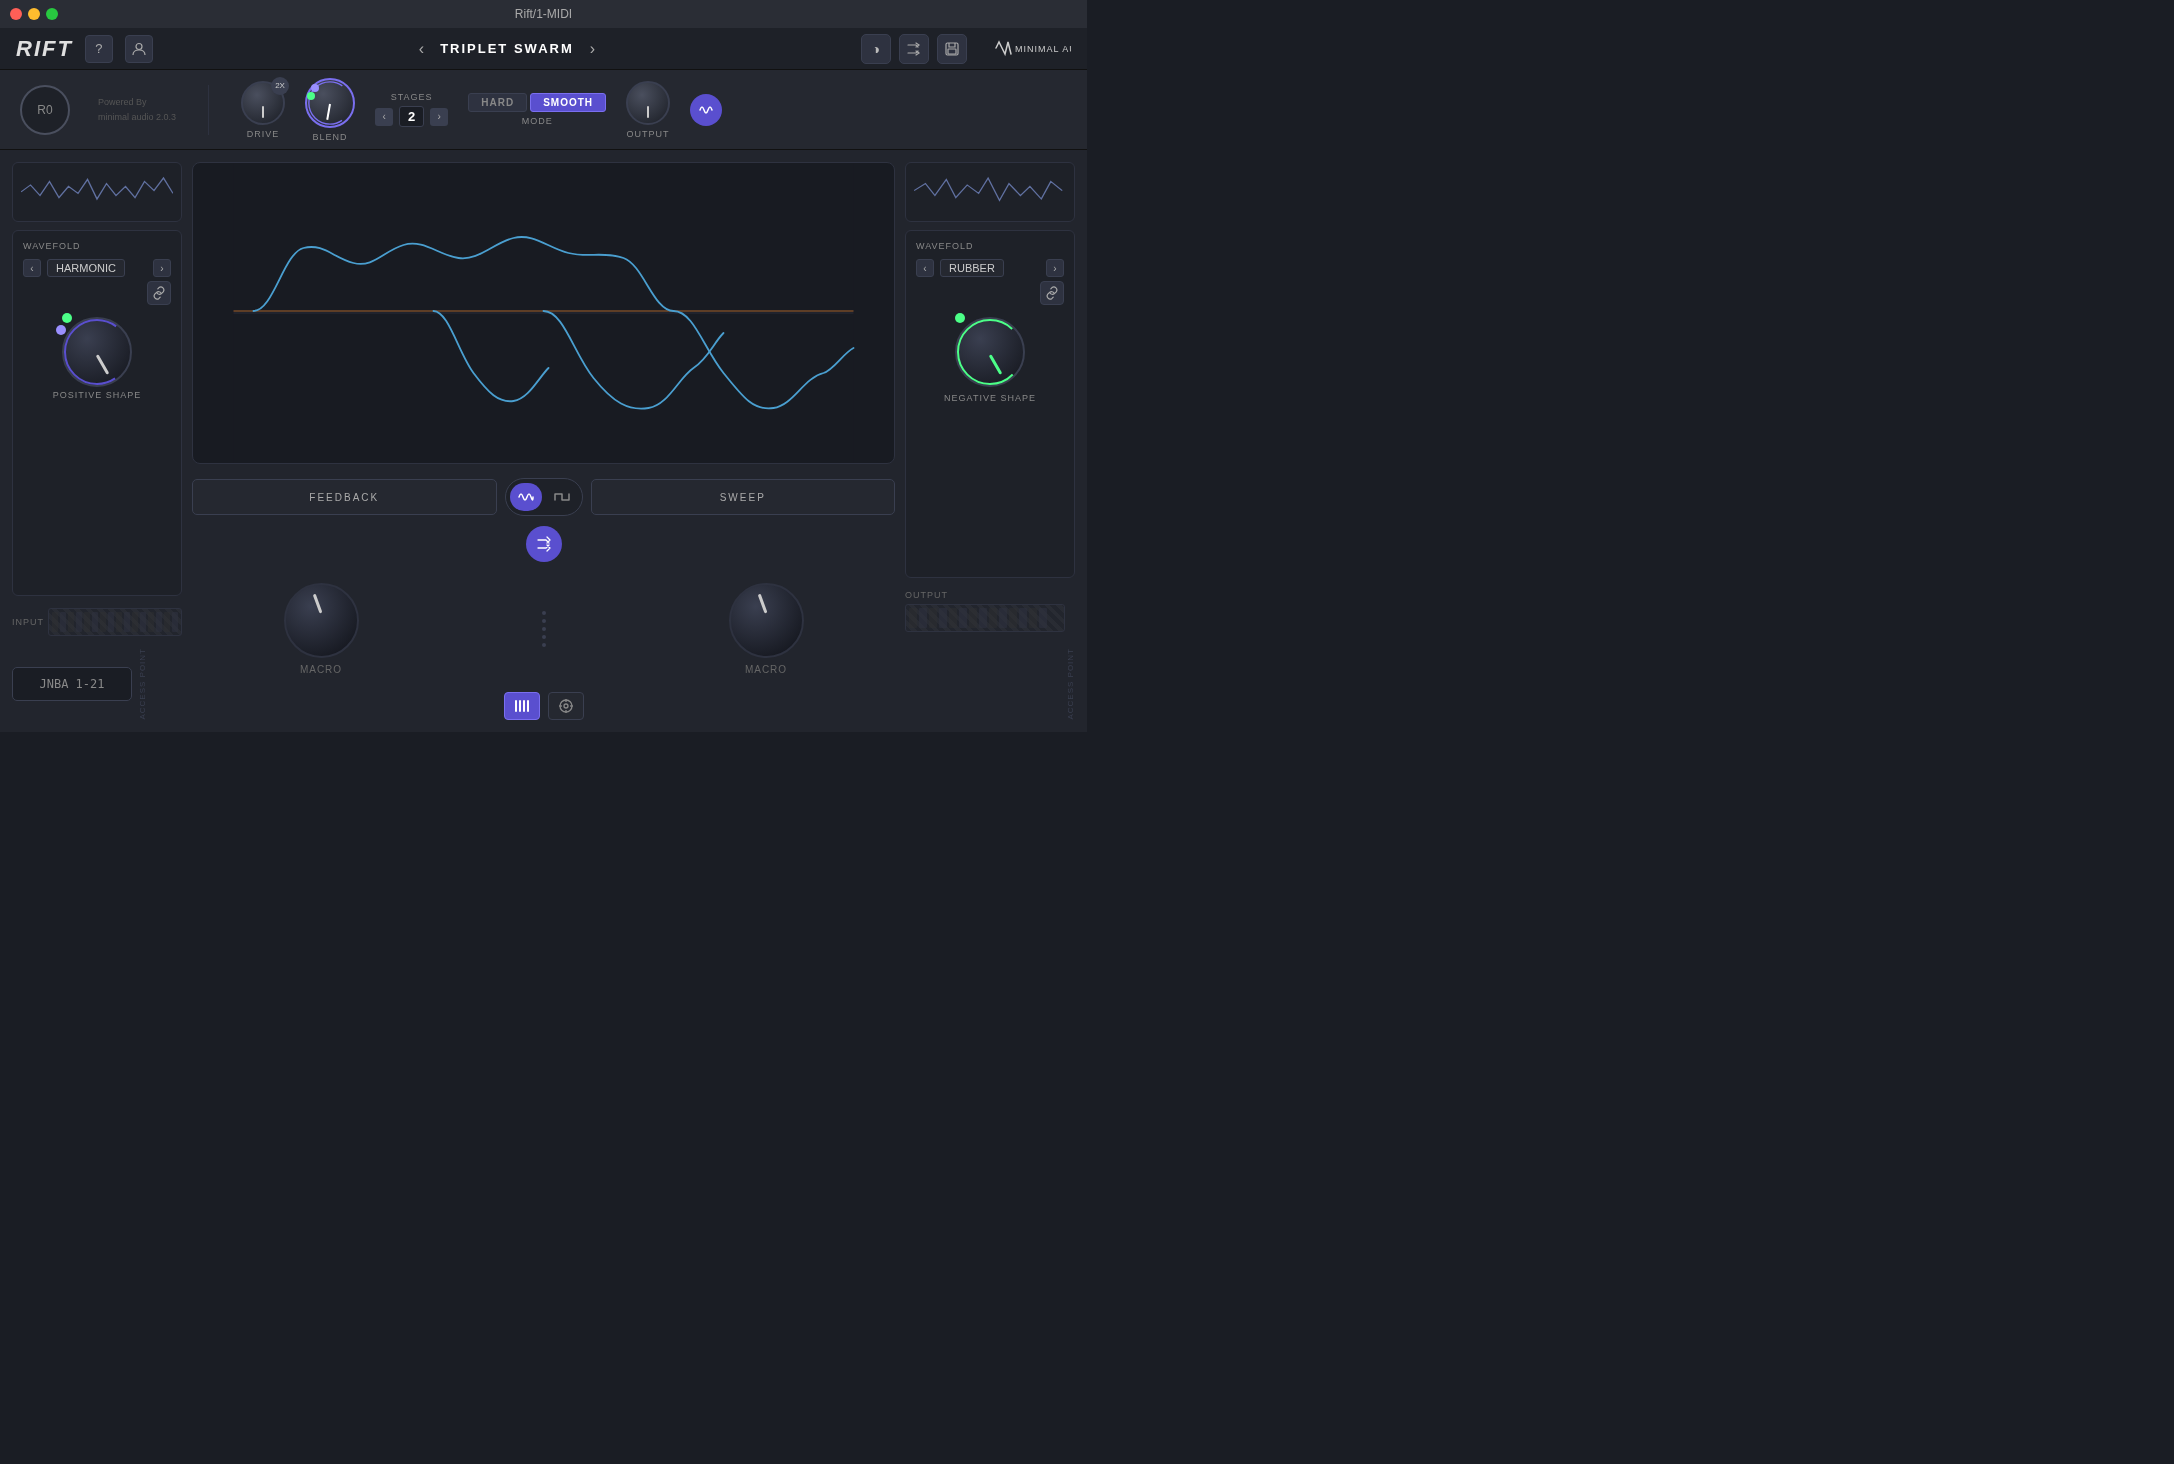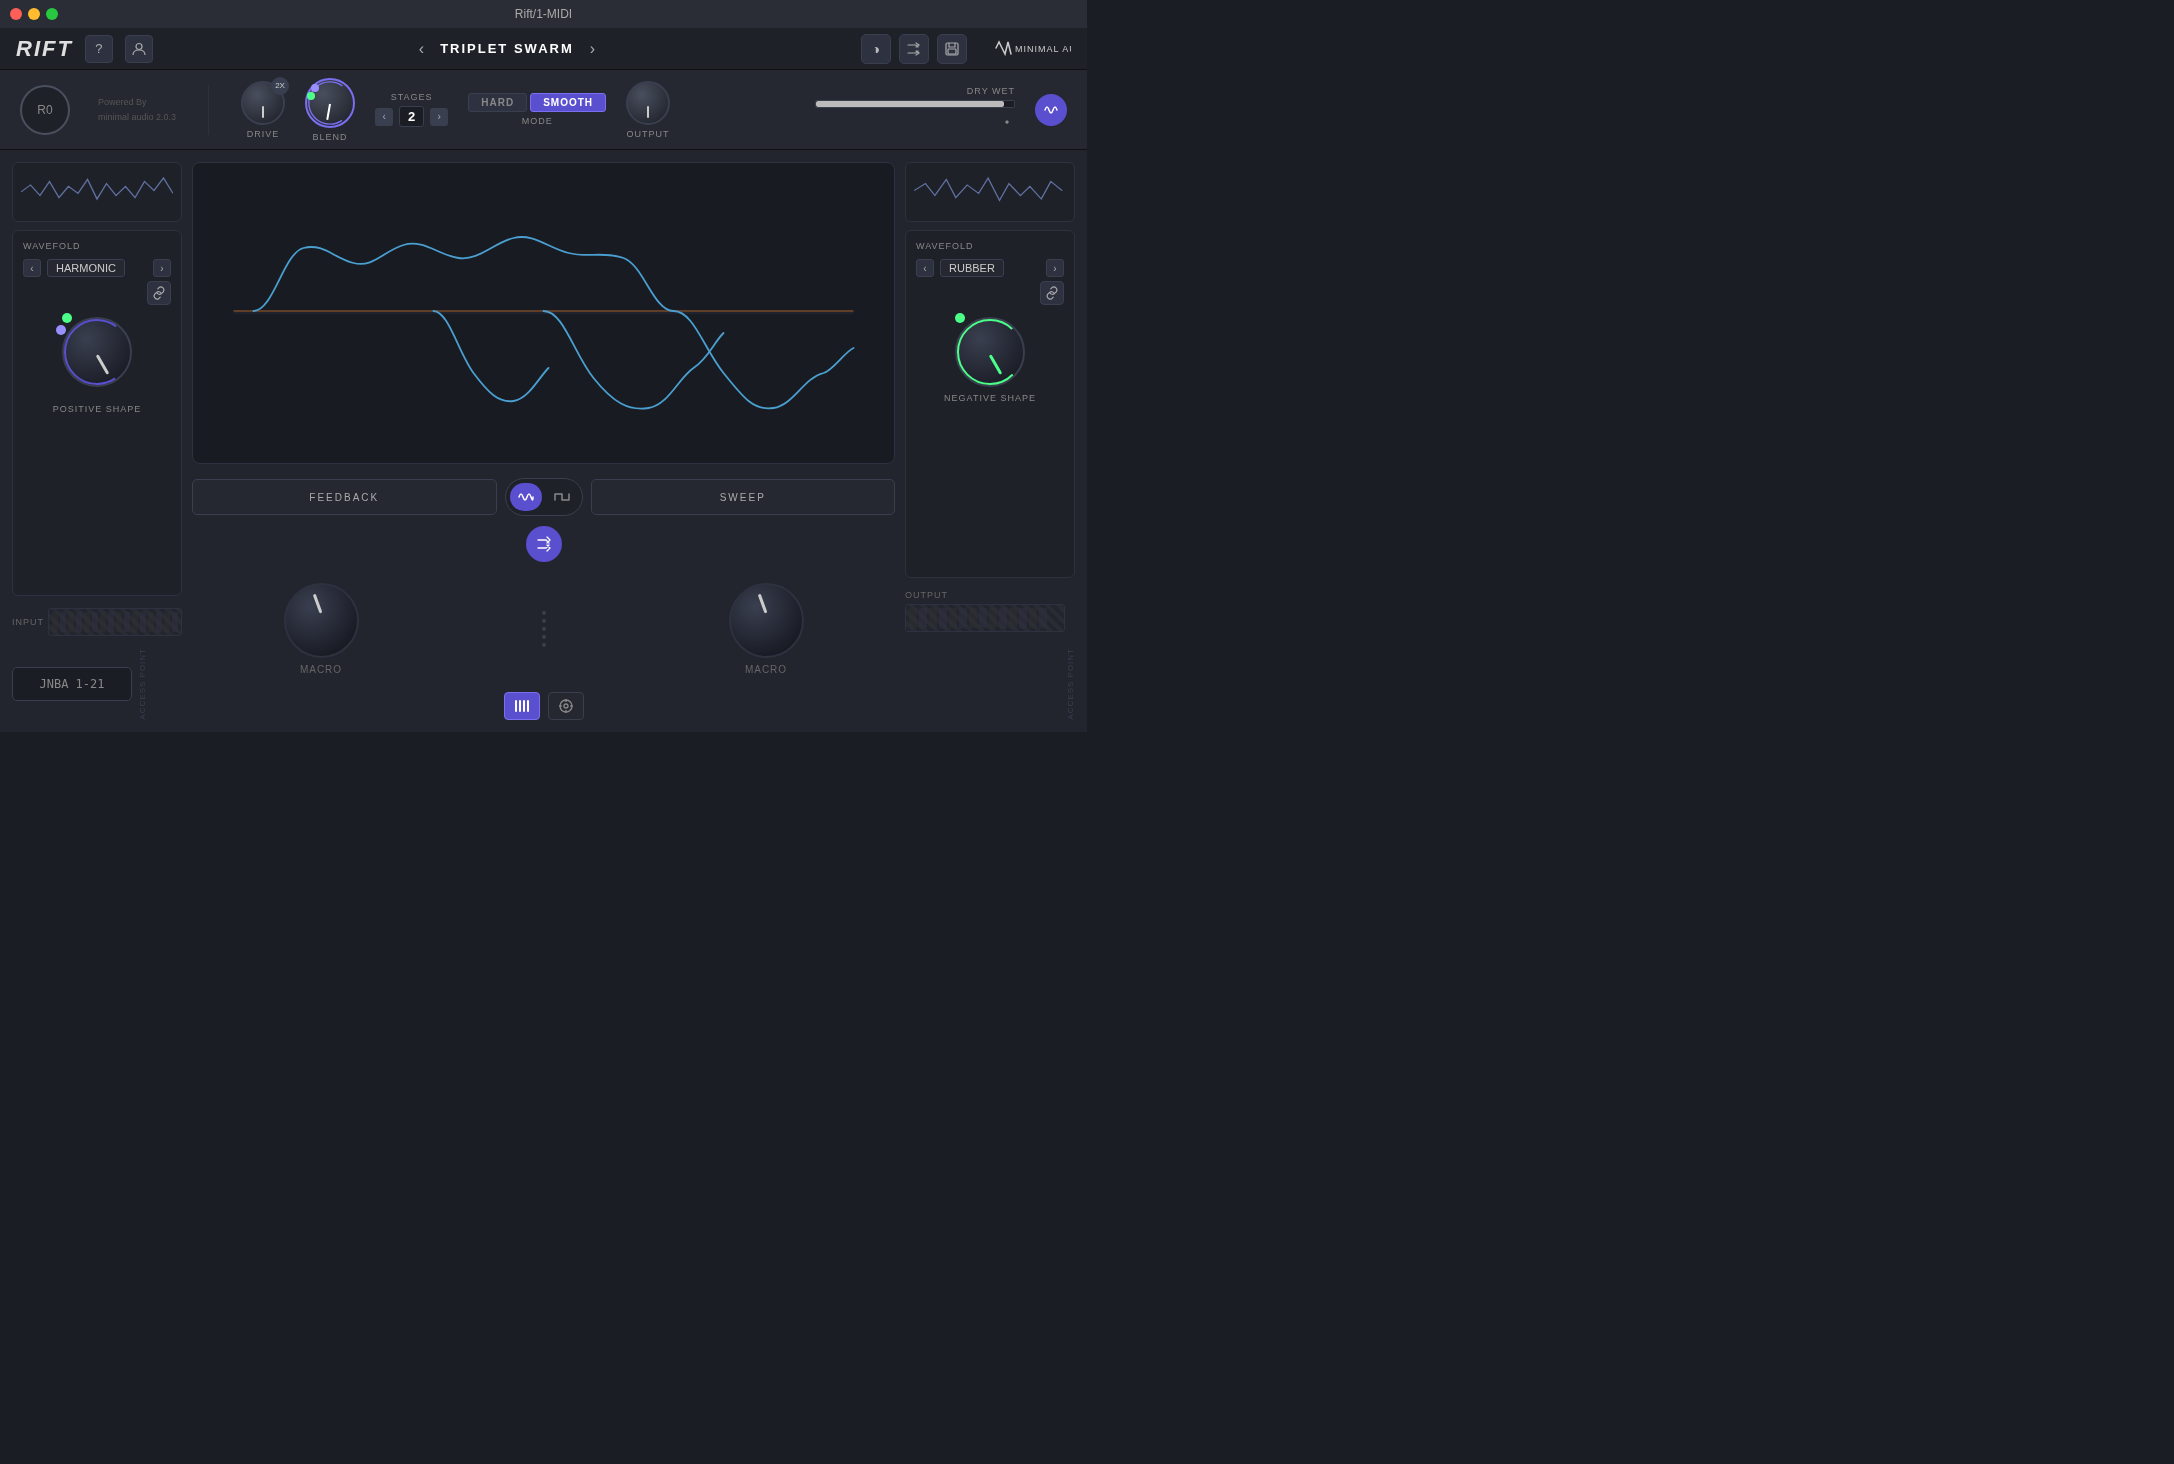--- a/index.html
+++ b/index.html
@@ -736,32 +736,20 @@
         <div class="mode-btn mode-btn-smooth">SMOOTH</div>
       </div>
       <span class="mode-label">MODE</span>
     </div>
 
     <div class="knob-group">
       <div class="knob" style="width:44px;height:44px;"></div>
       <span class="knob-label">OUTPUT</span>
     </div>
 
-    <div class="dry-wet-group">
-      <span class="dry-wet-label">DRY WET</span>
-      <div class="dry-wet-bar">
-        <div class="dry-wet-fill"></div>
-      </div>
-      <div style="text-align:right">
-        <svg width="16" height="16" viewBox="0 0 16 16" fill="none" style="margin-top:2px">
-          <circle cx="8" cy="8" r="1.5" fill="#888"></circle>
-          <circle cx="8" cy="8" r="1.5" fill="#888"></circle>
-        </svg>
-      </div>
-    </div>
 
     <div class="sine-btn">
       <svg width="16" height="16" viewBox="0 0 16 16" fill="none">
         <path d="M2 8 Q4 2 6 8 Q8 14 10 8 Q12 2 14 8" stroke="#fff" stroke-width="1.5" fill="none" stroke-linecap="round"></path>
       </svg>
     </div>
   </div>
 
   <div class="main-content">
 
@@ -797,21 +785,21 @@
           <div style="position:relative">
 
             <div style="position:absolute;top:-4px;left:0px;width:10px;height:10px;border-radius:50%;background:#4cff88;z-index:2"></div>
             <div style="position:absolute;top:8px;left:-6px;width:10px;height:10px;border-radius:50%;background:#9a8fff;z-index:2"></div>
 
             <svg style="position:absolute;top:0;left:0;width:70px;height:70px;z-index:1" viewBox="0 0 70 70">
               <circle cx="35" cy="35" r="32" fill="none" stroke="#5a4fcf" stroke-width="2" stroke-dasharray="140 62" stroke-dashoffset="-31"></circle>
             </svg>
             <div class="knob-large"></div>
           </div>
-          <span style="color:#888;font-size:9px;letter-spacing:1px;margin-top:17px;text-align:right">POSITIVE SHAPE</span>
+          <span style="color:#888;font-size:9px;letter-spacing:1px;margin-top:3px;text-align:right">POSITIVE SHAPE</span>
         </div>
       </div>
 
       <div class="bottom-left-section" style="margin-top:4px">
         <span class="io-label" style="color:#666;font-size:9px;letter-spacing:1px;display:flex;align-items:center;gap:6px">INPUT</span>
         <div class="io-meter stripes-bg">
           <div class="io-meter-bar" style="width:8px;background:#333"></div>
           <div class="io-meter-bar" style="width:8px;background:#2e3240"></div>
           <div class="io-meter-bar" style="width:8px;background:#333"></div>
           <div class="io-meter-bar" style="width:8px;background:#2e3240"></div>

